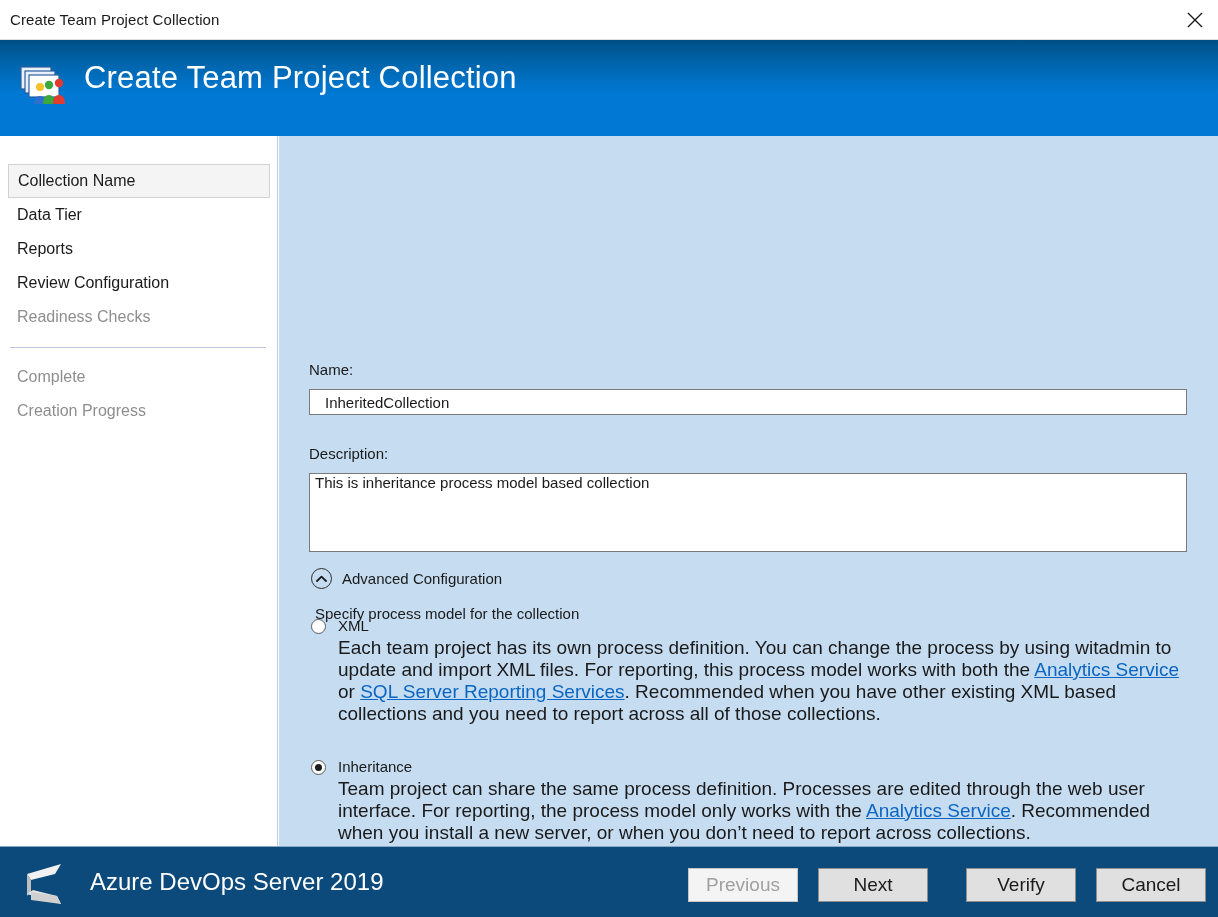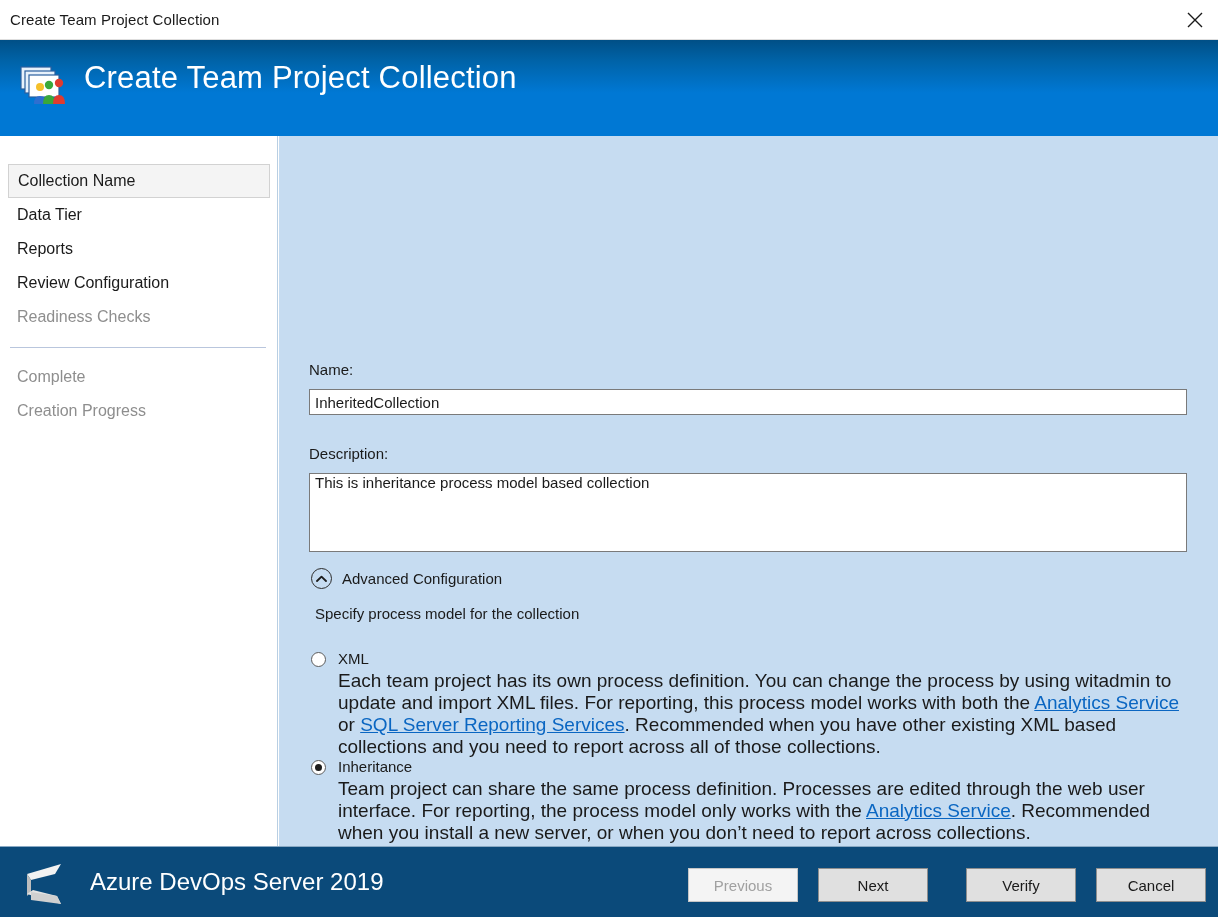--- a/index.html
+++ b/index.html
@@ -135,21 +135,21 @@
     position: absolute;
     left: 30px;
     width: 878px;
     height: 26px;
     background: #ffffff;
     border: 1px solid #7a7a7a;
     box-sizing: border-box;
     font-family: "Liberation Sans", sans-serif;
     font-size: 15px;
     color: #1a1a1a;
-    padding: 2px 4px 2px 5px;
+    padding: 2px 4px 2px 15px;
     outline: none;
   }
   .input-name { top: 253px; }
 
   .textarea-input {
     position: absolute;
     left: 30px; top: 337px;
     width: 878px; height: 79px;
     background: #ffffff;
     border: 1px solid #7a7a7a;
@@ -188,21 +188,21 @@
   }
   .adv-subtitle {
     position: absolute;
     left: 36px; top: 469px;
     font-size: 15px;
     color: #1a1a1a;
   }
 
   .radio-group { position: absolute; left: 0; top: 0; width: 939px; }
   .radio-row { position: absolute; }
-  .radio-row.xml { left: 32px; top: 513px; width: 890px; }
+  .radio-row.xml { left: 32px; top: 480px; width: 890px; }
   .radio-row.inherit { left: 32px; top: 621px; width: 890px; }
 
   .radio-mark {
     position: absolute;
     left: 0; top: 3px;
     width: 15px; height: 15px;
     border-radius: 50%;
     border: 1.4px solid #5c5c5c;
     background: #ffffff;
     box-sizing: border-box;
@@ -263,21 +263,21 @@
     right: 12px; top: 21px;
     display: flex;
     align-items: center;
   }
   .btn {
     width: 110px; height: 34px;
     background: #e0e0e0;
     border: 1px solid #8e8e8e;
     box-sizing: border-box;
     font-family: "Liberation Sans", sans-serif;
-    font-size: 15px;
+    font-size: 19px;
     color: #1a1a1a;
     cursor: pointer;
     margin-left: 20px;
     padding: 0;
   }
   .btn.first { margin-left: 0; }
   .btn.gap-wide { margin-left: 38px; }
   .btn.disabled {
     background: #f4f4f4;
     color: #a0a0a0;

